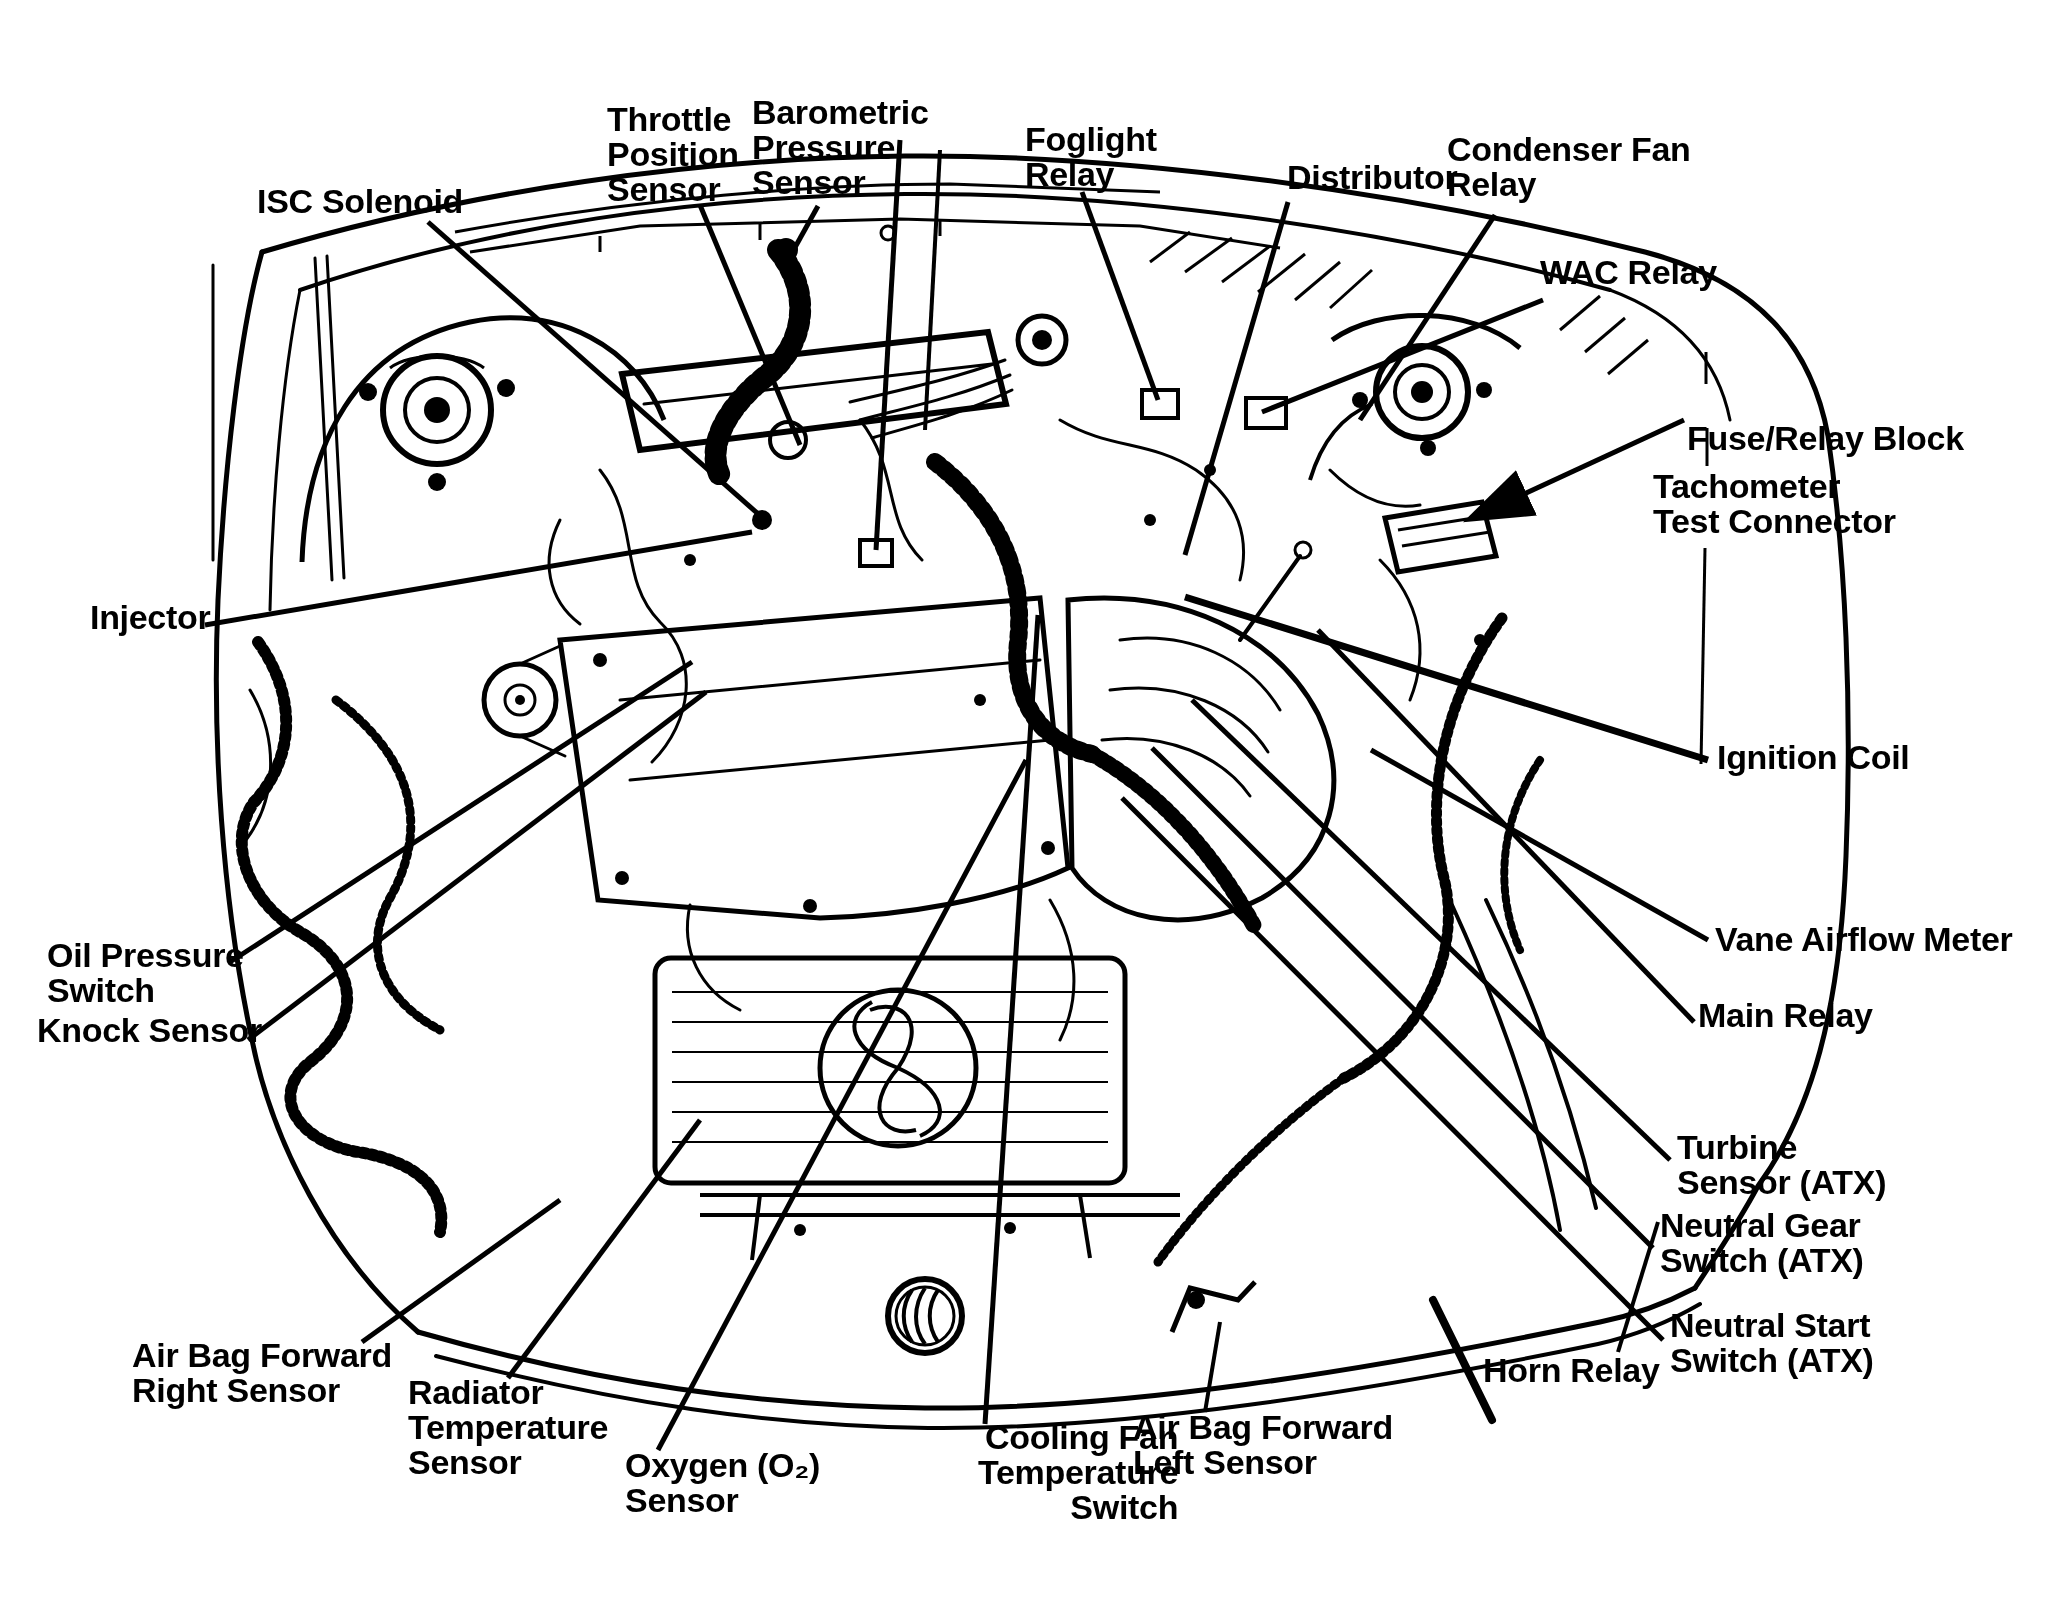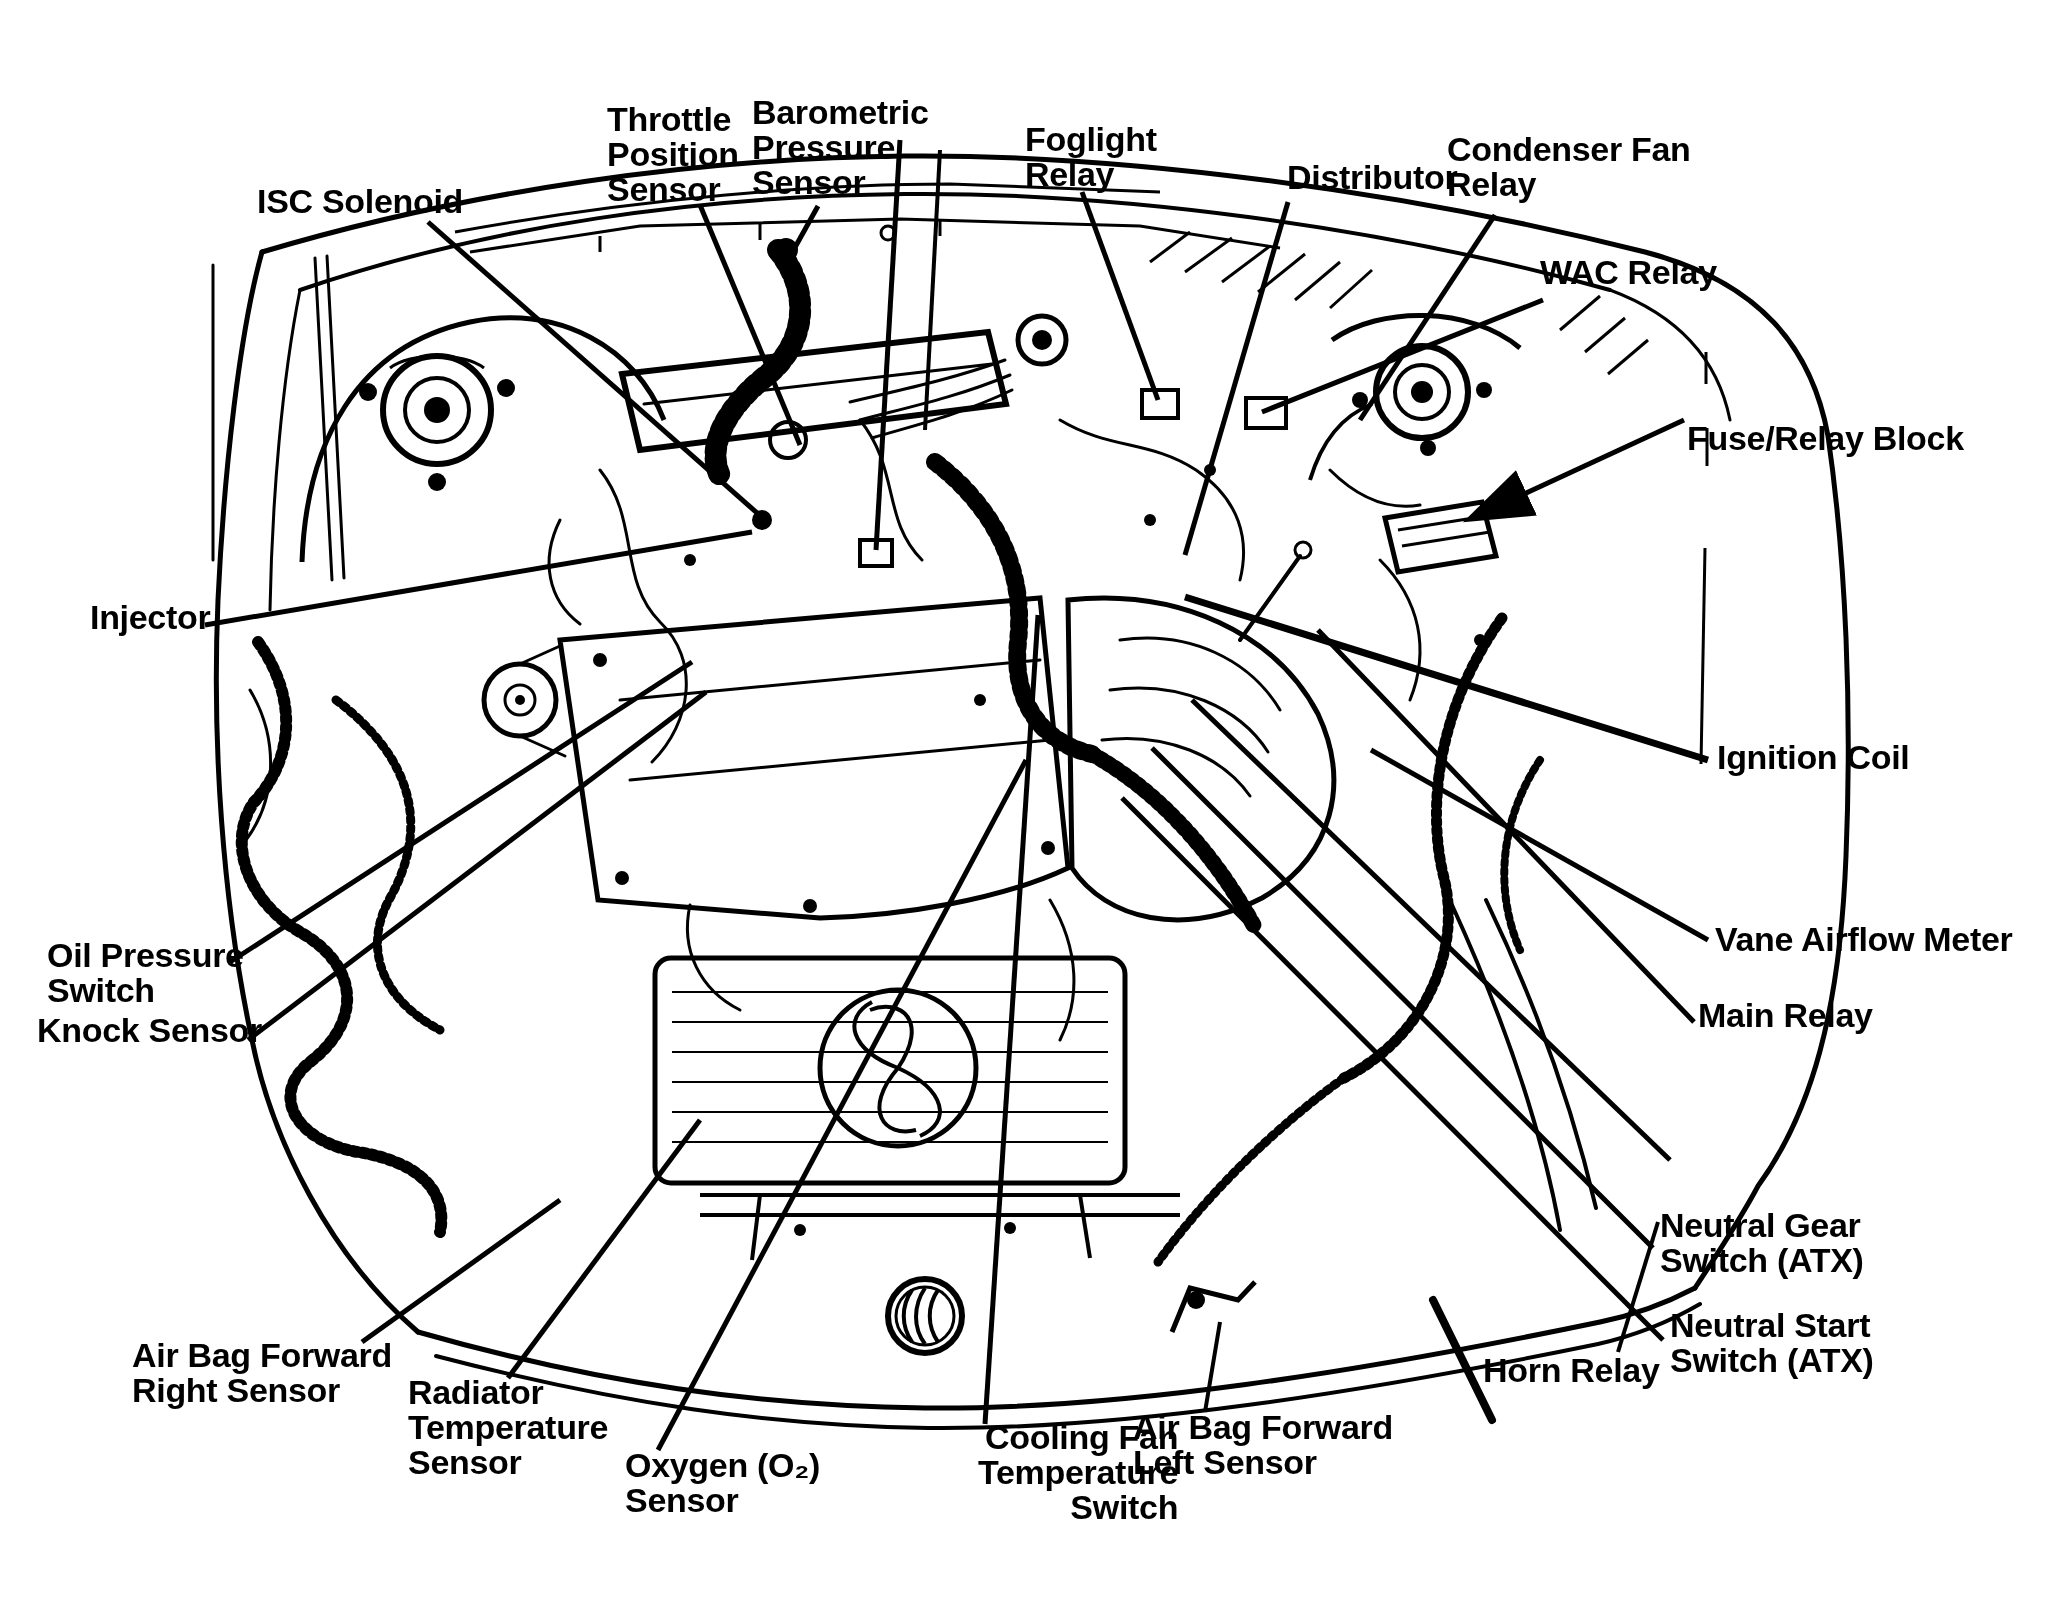--- a/index.html
+++ b/index.html
@@ -230,23 +230,27 @@
       <div class="label" style="left: 752px; top: 101px;">Barometric
 Pressure
 Sensor</div>
       <div class="label" style="left: 1025px; top: 128px;">Foglight
 Relay</div>
       <div class="label" style="left: 1287px; top: 166px;">Distributor</div>
       <div class="label" style="left: 1447px; top: 138px;">Condenser Fan
 Relay</div>
       <div class="label" style="left: 1540px; top: 261px;">WAC Relay</div>
       <div class="label" style="left: 1687px; top: 386px; margin-top: 41px;">Fuse/Relay Block</div>
+      <div class="label" style="left: 1653px; top: 475px;">Tachometer
+Test Connector</div>
       <div class="label" style="left: 1717px; top: 746px;">Ignition Coil</div>
       <div class="label" style="left: 1715px; top: 928px;">Vane Airflow Meter</div>
       <div class="label" style="left: 1698px; top: 1004px;">Main Relay</div>
+      <div class="label" style="left: 1677px; top: 1136px;">Turbine
+Sensor (ATX)</div>
       <div class="label" style="left: 1660px; top: 1214px;">Neutral Gear
 Switch (ATX)</div>
       <div class="label" style="left: 1670px; top: 1314px;">Neutral Start
 Switch (ATX)</div>
       <div class="label" style="left: 1483px; top: 1359px;">Horn Relay</div>
       <div class="label" style="left: 1133px; top: 1416px;">Air Bag Forward
 Left Sensor</div>
       <div class="label" style="left: 978px; top: 1426px; text-align: right;">Cooling Fan
 Temperature
 Switch</div>

